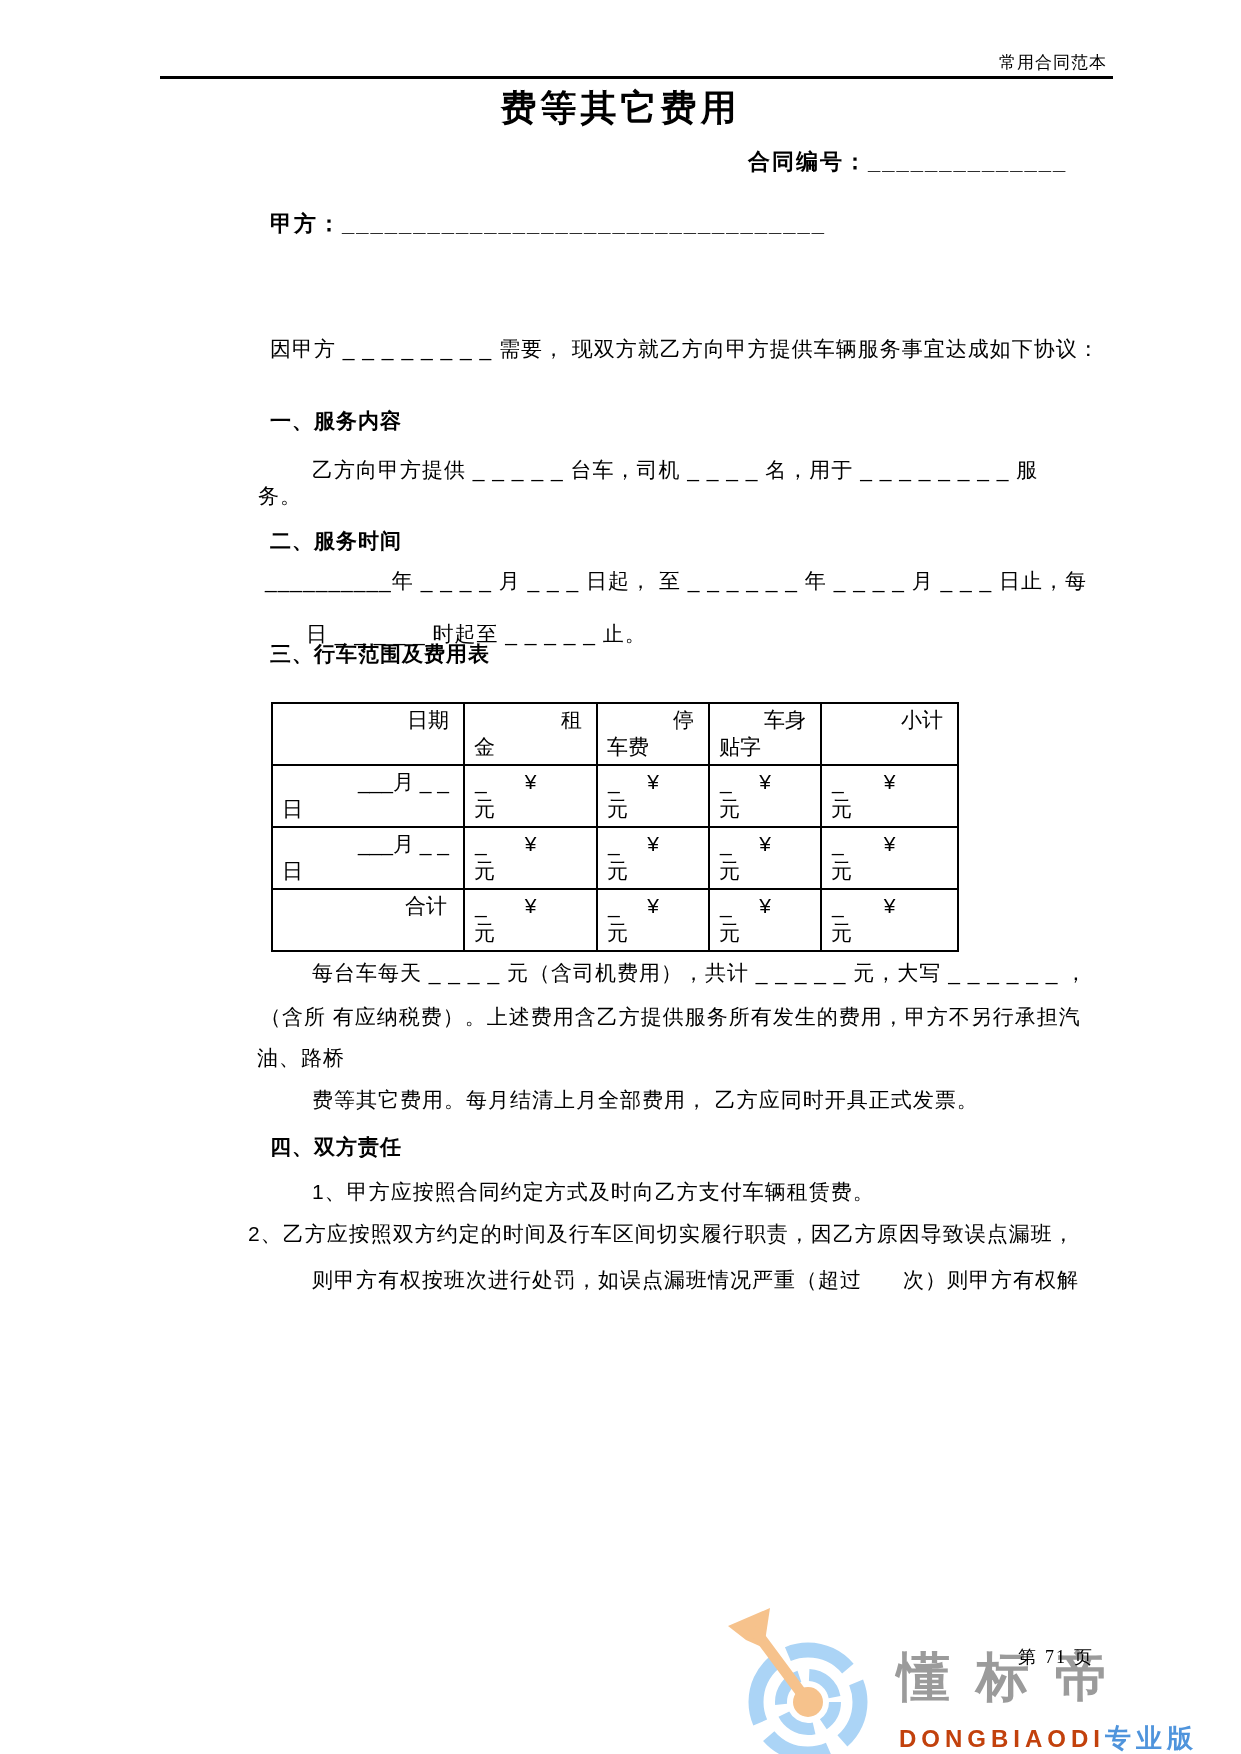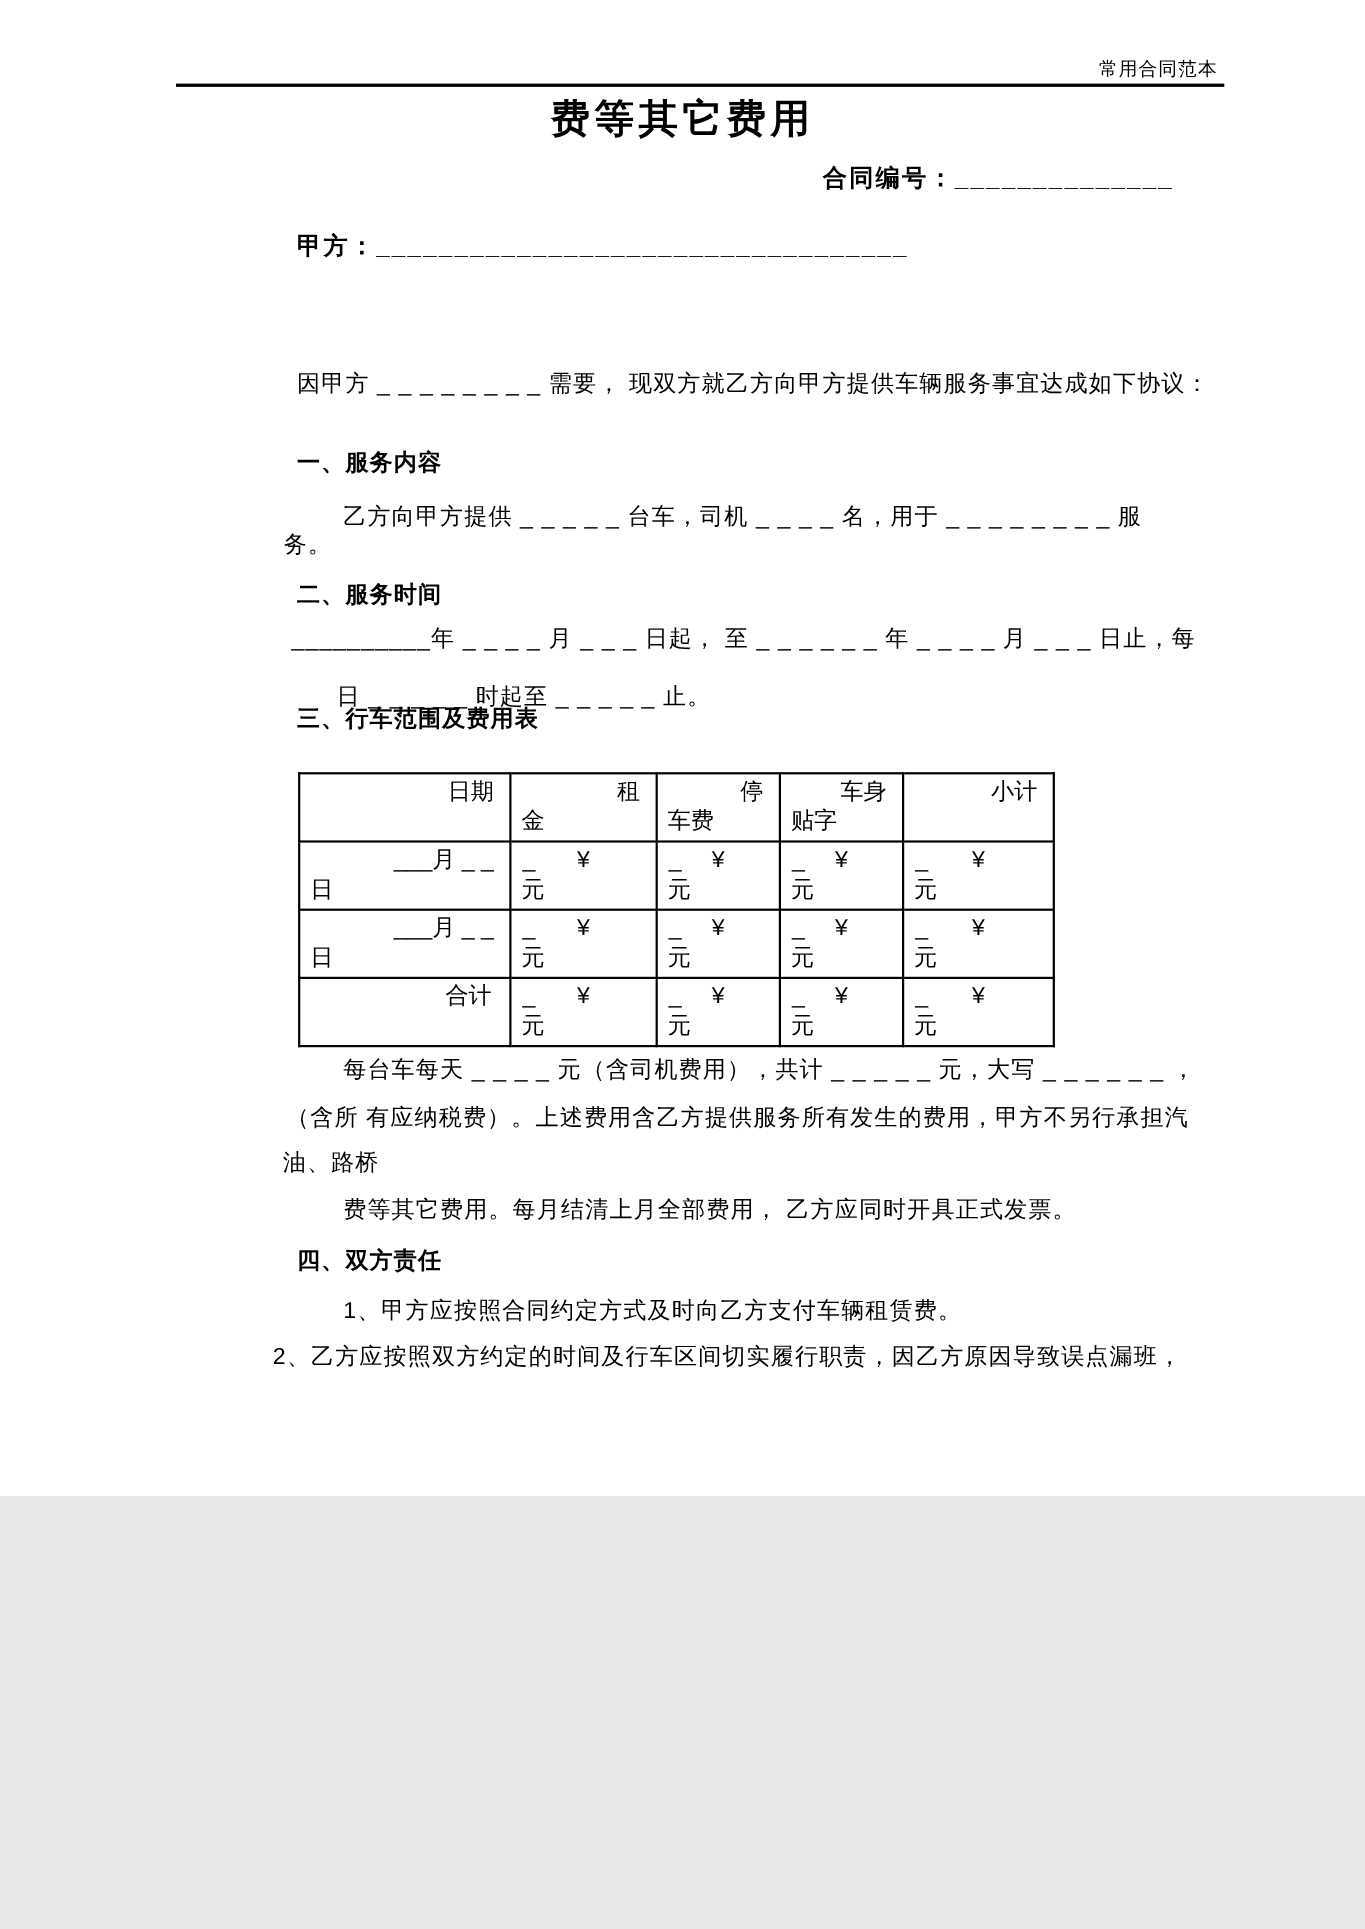--- a/index.html
+++ b/index.html
@@ -1,18 +1,18 @@
 <!DOCTYPE html>
 <html><head>
 <meta charset="utf-8">
 <style>
   * { margin:0; padding:0; box-sizing:border-box; }
   html,body { background:#e8e8e8; }
   .page {
-    position:relative; width:1241px; height:1360px; margin:0 auto;
+    position:relative; width:1241px; height:1754px; margin:0 auto;
     background:#ffffff; overflow:hidden; color:#000;
     font-family:"Liberation Sans", sans-serif;
   }
   .line { position:absolute; white-space:pre; font-size:21px; letter-spacing:1px; line-height:1.25; }
   .doc-header { top:52px; right:134px; font-size:17px; letter-spacing:1px; }
   .head-rule { position:absolute; top:76px; left:160px; width:953px; height:3px; background:#000; }
   .doc-title { top:84px; left:0; width:100%; text-align:center; font-size:36px; font-weight:bold; letter-spacing:4px; white-space:pre; position:absolute; }
   .contract-no { top:148px; left:748px; font-size:22px; font-weight:bold; letter-spacing:2px; }
   .party { font-size:22px; font-weight:bold; letter-spacing:2px; }
   .party-a { top:210px; left:270px; }
@@ -179,20 +179,21 @@
     </table>
 
   <div class="line fee-l2">（含所 有应纳税费）。上述费用含乙方提供服务所有发生的费用，甲方不另行承担汽</div>
   <div class="line fee-l1">每台车每天 _ _ _ _ 元（含司机费用），共计 _ _ _ _ _ 元，大写 _ _ _ _ _ _ ，</div>
   <div class="line fee-l3">油、路桥</div>
   <div class="line fee-l4">费等其它费用。每月结清上月全部费用， 乙方应同时开具正式发票。</div>
 
   <div class="line sec-head s4-head">四、双方责任</div>
   <div class="line item1">1、甲方应按照合同约定方式及时向乙方支付车辆租赁费。</div>
   <div class="line item2a">2、乙方应按照双方约定的时间及行车区间切实履行职责，因乙方原因导致误点漏班，</div>
+  <div class="line item2b">则甲方有权按班次进行处罚，如误点漏班情况严重（超过      次）则甲方有权解</div>
 
   <div class="watermark">
     <svg class="wm-logo" width="170" height="170" viewBox="0 0 170 170">
 
       <circle cx="88" cy="104" r="52" fill="none" stroke="#abd4f6" stroke-width="15" stroke-dasharray="66 16" stroke-dashoffset="22"></circle>
 
       <circle cx="88" cy="104" r="27" fill="none" stroke="#abd4f6" stroke-width="12" stroke-dasharray="36 10" stroke-dashoffset="10"></circle>
 
       <polygon points="8,28 50,10 44,50 26,42" fill="#f6c28c"></polygon>
 

